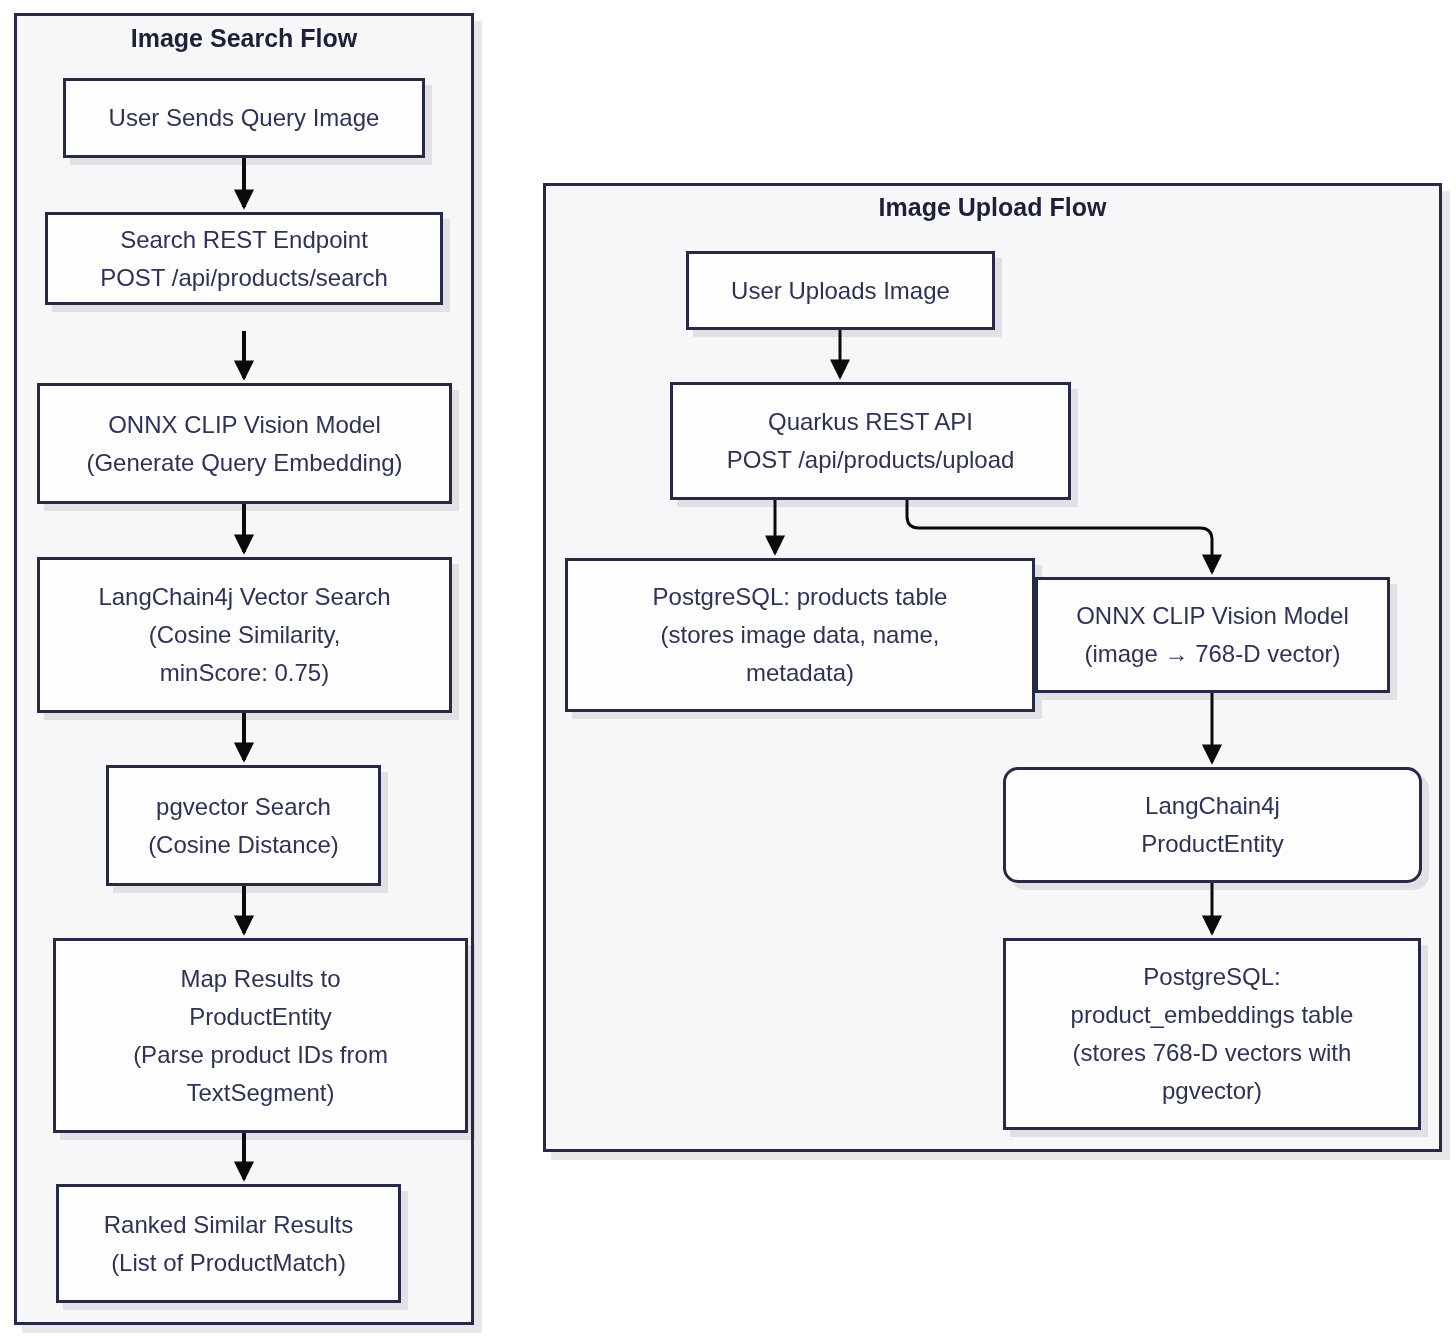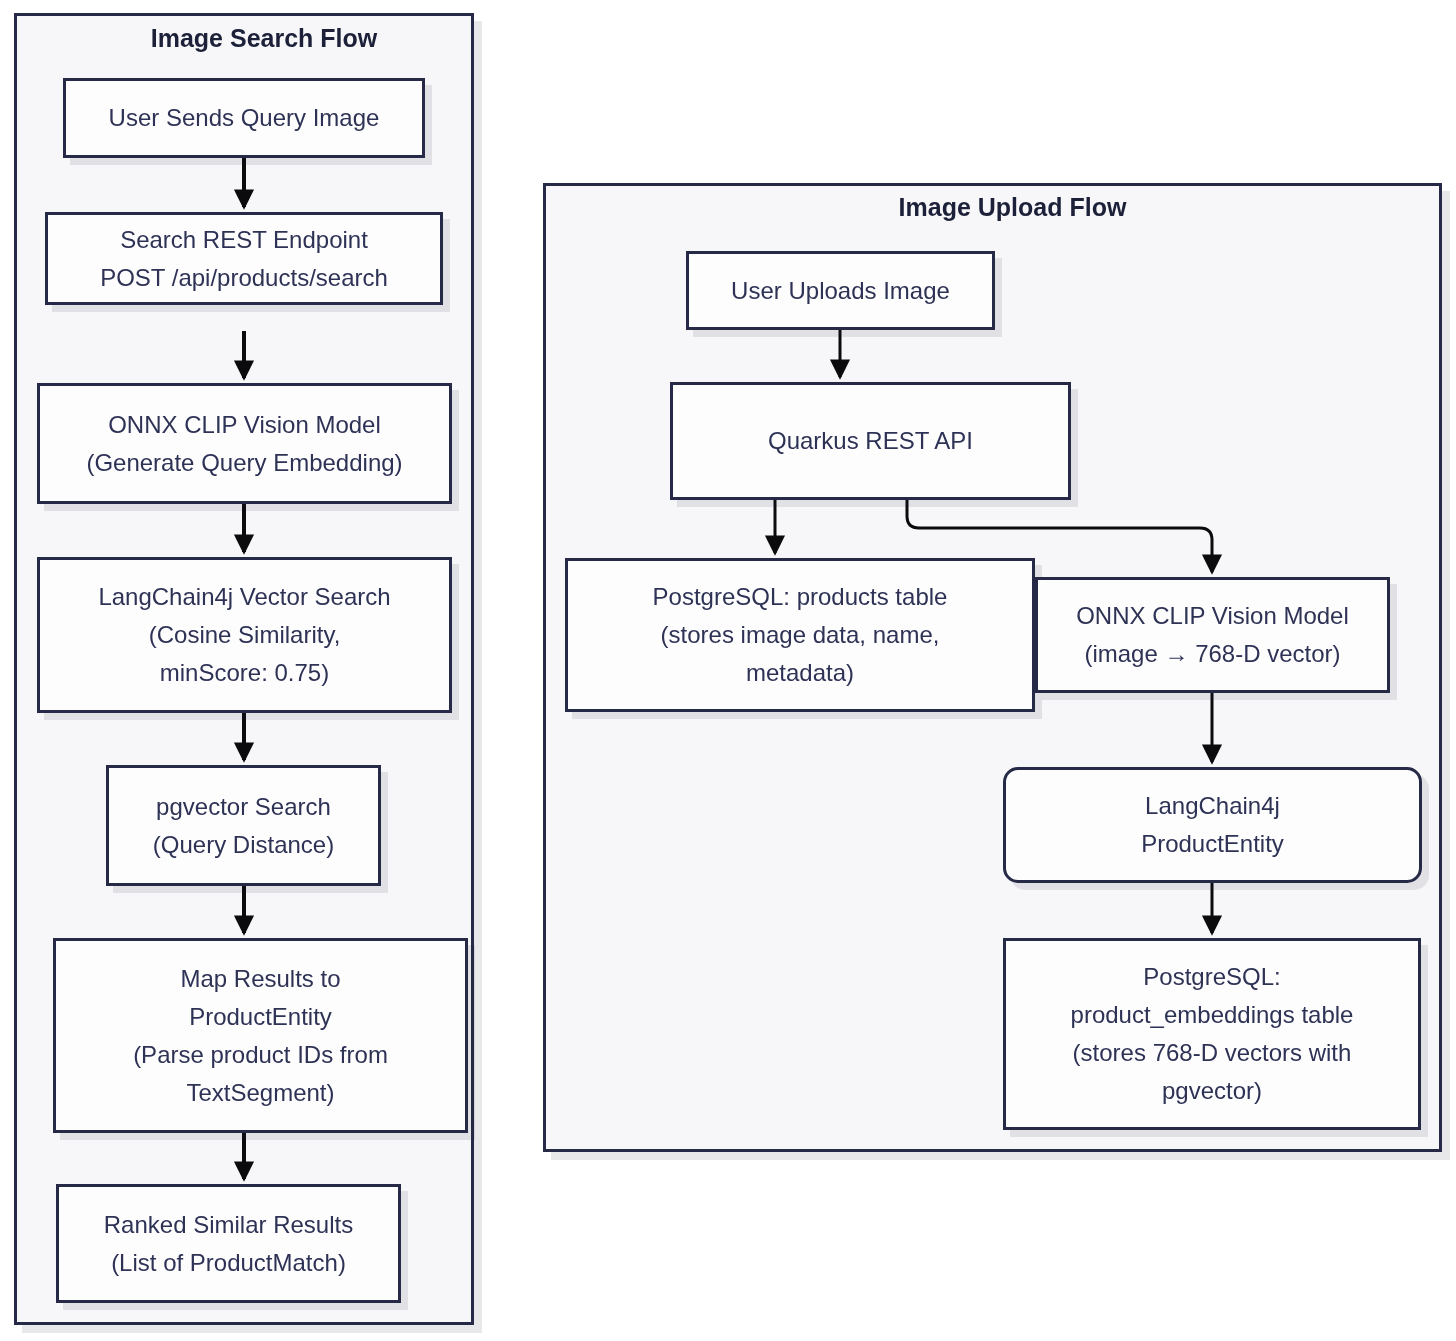--- a/index.html
+++ b/index.html
@@ -25,21 +25,20 @@
     box-shadow:8px 8px 0 var(--shadow);
     box-sizing:border-box;
   }
   .flow-title{
     position:absolute;
     left:0;right:0;
     text-align:center;
     font-size:25px;
     font-weight:bold;
     color:#1c2038;
-    padding-left:20px;
   }
   .node{
     position:absolute;
     background:var(--node_fill);
     border:3px solid var(--node_border);
     box-shadow:7px 7px 0 var(--shadow);
     box-sizing:border-box;
     display:flex;
     flex-direction:column;
     align-items:center;
@@ -111,41 +110,42 @@
   </div>
 
   <div class="node" style="left:37px;top:557px;width:415px;height:156px;">
     <div class="line">LangChain4j Vector Search</div>
     <div class="line">(Cosine Similarity,</div>
     <div class="line">minScore: 0.75)</div>
   </div>
 
   <div class="node" style="left:106px;top:765px;width:275px;height:121px;">
     <div class="line">pgvector Search</div>
-    <div class="line">(Query Distance)</div>
+    <div class="line">(Cosine Distance)</div>
   </div>
 
   <div class="node" style="left:37px;top:938px;width:415px;height:195px;margin-left:16px;">
     <div class="line">Map Results to</div>
     <div class="line">ProductEntity</div>
     <div class="line">(Parse product IDs from</div>
     <div class="line">TextSegment)</div>
   </div>
 
   <div class="node" style="left:56px;top:1184px;width:345px;height:119px;">
     <div class="line">Ranked Similar Results</div>
     <div class="line">(List of ProductMatch)</div>
   </div>
 
   <div class="node" style="left:686px;top:251px;width:309px;height:79px;">
     <div class="line">User Uploads Image</div>
   </div>
 
   <div class="node" style="left:640px;top:382px;width:401px;height:118px;margin-left:30px;">
     <div class="line">Quarkus REST API</div>
+    <div class="line">POST /api/products/upload</div>
   </div>
 
   <div class="node" style="left:565px;top:558px;width:470px;height:154px;">
     <div class="line">PostgreSQL: products table</div>
     <div class="line">(stores image data, name,</div>
     <div class="line">metadata)</div>
   </div>
 
   <div class="node" style="left:1035px;top:577px;width:355px;height:116px;">
     <div class="line">ONNX CLIP Vision Model</div>

